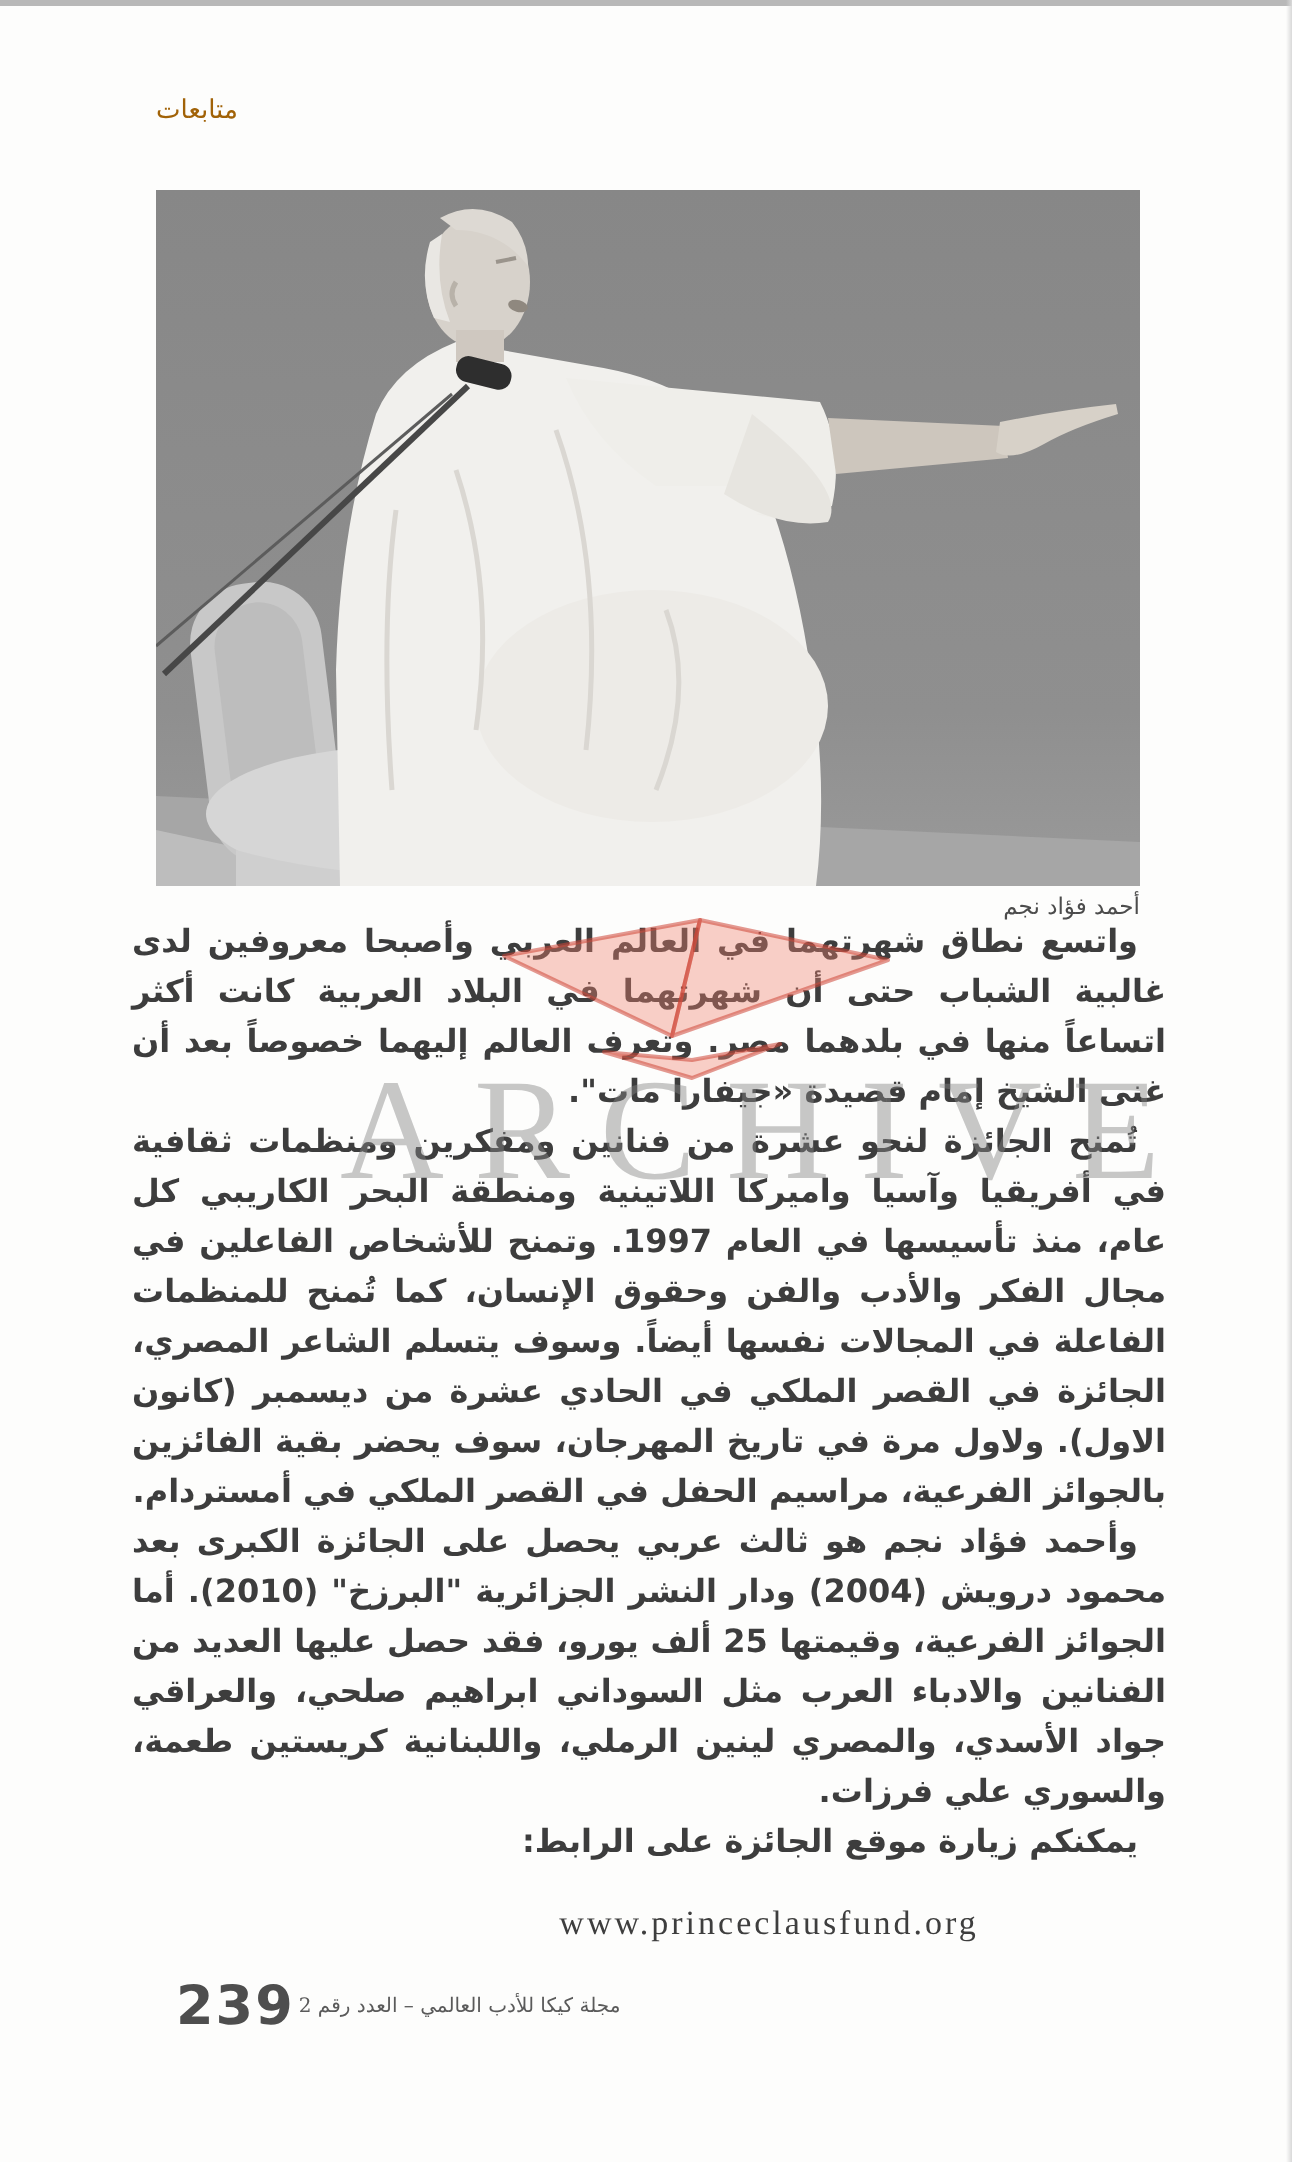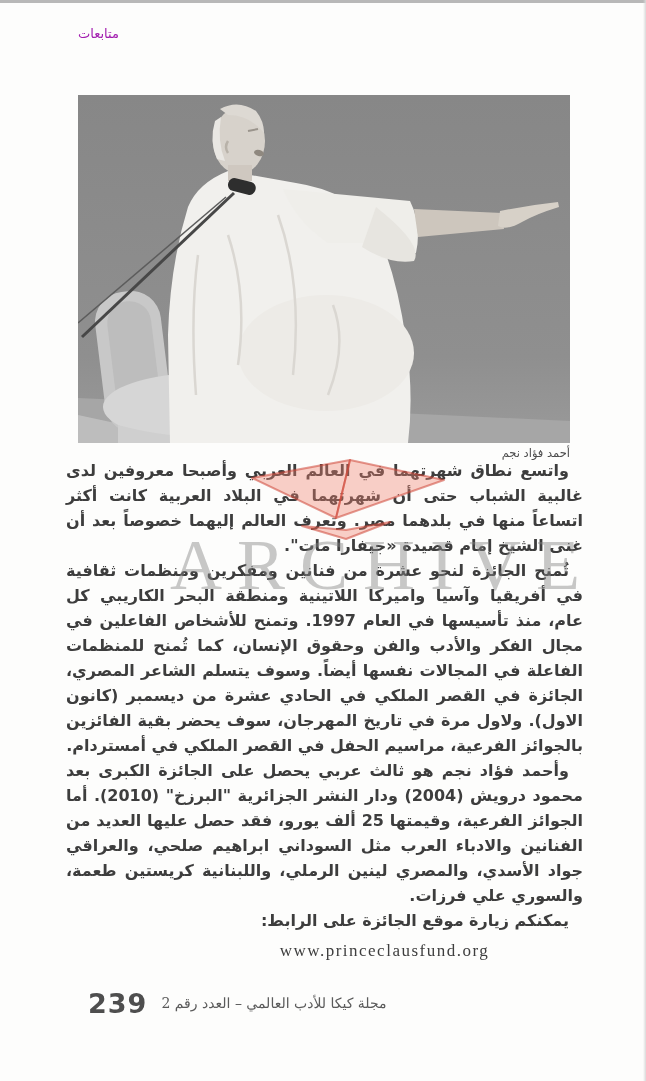--- a/index.html
+++ b/index.html
@@ -10,68 +10,68 @@
   }
   .scan-top-edge{
     position:absolute;left:0;top:0;width:646px;height:3px;
     background:#ababab;opacity:.85;
   }
   .scan-right-edge{
     position:absolute;right:0;top:0;width:3px;height:1081px;
     background:linear-gradient(to left,#d9d9d9,rgba(255,255,255,0));
   }
   .section-label{
-    position:absolute;left:78px;top:26px;
-    font-size:13px;color:#a21caf;direction:rtl;
+    position:absolute;left:78px;top:48px;
+    font-size:13px;color:#a16207;direction:rtl;
   }
   .photo-wrap{
     position:absolute;left:78px;top:95px;width:492px;margin:0;
   }
   .photo-wrap svg{display:block;}
   .photo-caption{
     width:492px;text-align:right;direction:rtl;
     font-size:11.5px;color:#4c4c4c;margin-top:3px;
   }
   .article{
     position:absolute;left:66px;top:458px;width:517px;
     direction:rtl;text-align:justify;
     font-size:16px;line-height:25px;font-weight:bold;color:#3d3d3d;
   }
   .article p{margin:0;padding:0;text-indent:14px;}
   .article p.lead-line{text-align:right;}
   .site-url{
-    margin-top:5px;text-align:center;direction:ltr;
+    margin-top:16px;text-align:center;direction:ltr;
     font-family:"Liberation Serif",serif;font-weight:normal;
     font-size:17px;letter-spacing:1.5px;color:#3e3e3e;
     padding-left:120px;
   }
   
   .watermark{position:absolute;left:0;top:0;width:646px;height:1081px;pointer-events:none;}
   .wm-logo{position:absolute;left:250px;top:456px;}
   .wm-title{
     position:absolute;left:170px;top:524px;width:408px;
     font-family:"Liberation Serif",serif;font-size:72px;font-weight:normal;
     letter-spacing:15px;color:rgba(134,134,134,0.45);
     white-space:nowrap;
   }
   .wm-url{
     position:absolute;left:176px;top:583px;
     font-size:19px;font-weight:bold;color:rgba(225,137,78,0.8);
     letter-spacing:.5px;
   }
   .page-footer{
     position:absolute;left:88px;top:986px;height:34px;
-    display:flex;align-items:center;gap:14px;
+    display:flex;align-items:center;gap:2px;
   }
   .page-number{
     font-size:27px;color:#4e4e4e;font-weight:bold;letter-spacing:1px;
   }
   .journal-line{
     font-family:"DejaVu Serif",serif;
-    font-size:14px;color:#5a5a5a;direction:rtl;
+    font-size:10px;color:#5a5a5a;direction:rtl;
   }
 </style>
 </head>
 <body>
 
 <div class="scan-top-edge"></div>
 <div class="scan-right-edge"></div>
 
 <div class="section-label">متابعات</div>
 

